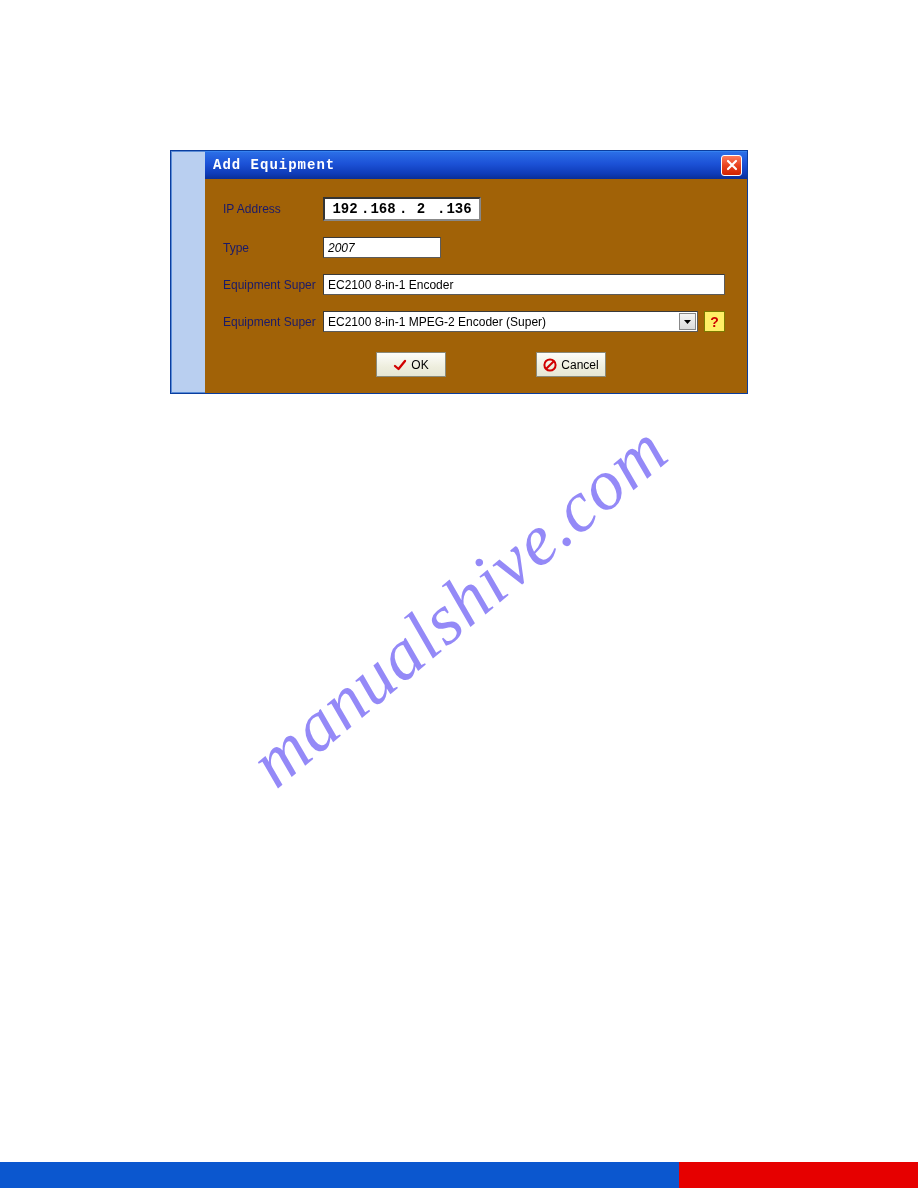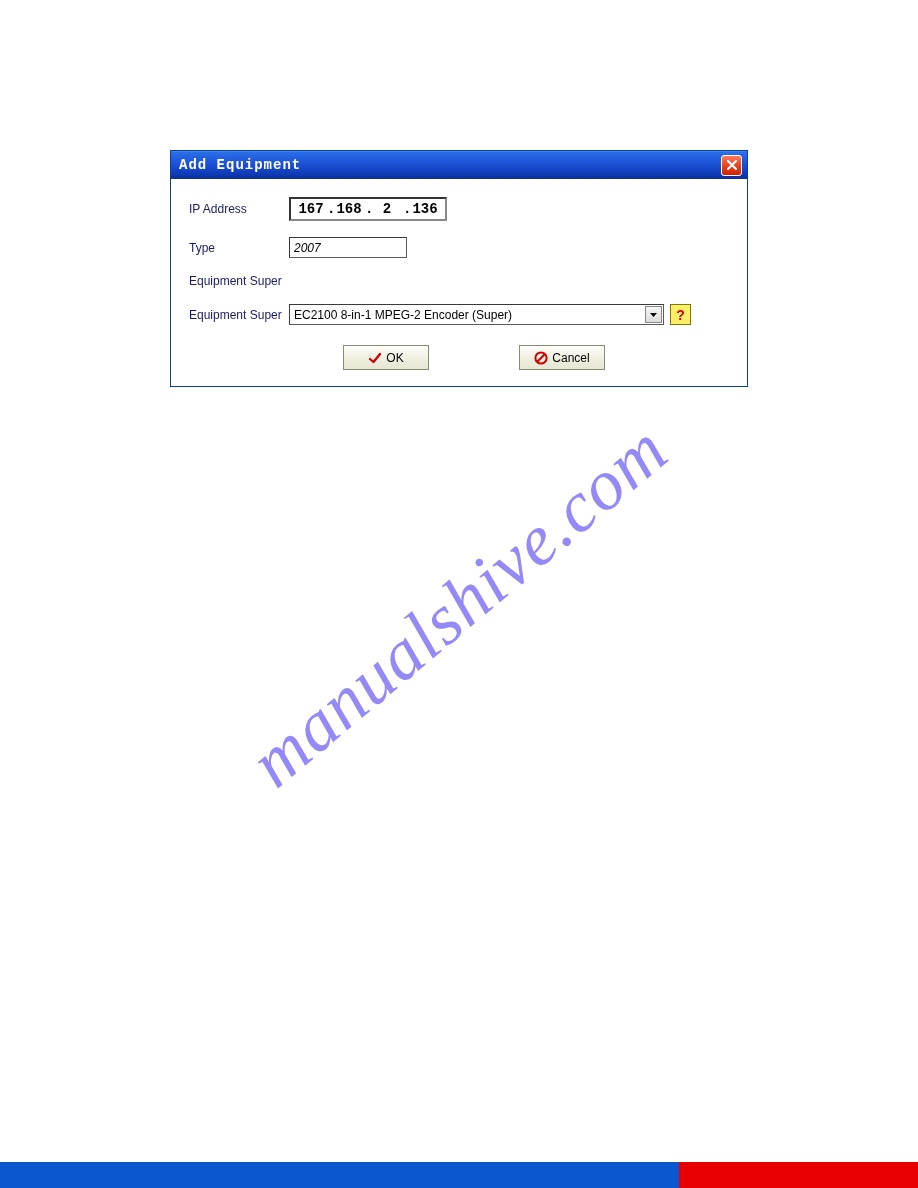--- a/index.html
+++ b/index.html
@@ -12,20 +12,21 @@
       position: relative;
     }
     .dialog {
       position: absolute;
       left: 170px;
       top: 150px;
       width: 578px;
       border: 1px solid #0a3d9e;
       background: #b9cff0;
       box-shadow: 0 0 0 1px #5b8dd8 inset;
+      padding-left: 34px;
     }
     .titlebar {
       height: 28px;
       background: linear-gradient(to bottom,
         #3b8df7 0%, #2b6ee6 5%, #1c52d7 45%, #0f3cb9 80%, #0a2e96 100%);
       display: flex;
       align-items: center;
       justify-content: space-between;
       padding: 0 5px 0 8px;
     }
@@ -42,21 +43,21 @@
       background: linear-gradient(to bottom, #ff7b5c 0%, #e8431f 50%, #d12200 100%);
       border: 1px solid #ffffff;
       border-radius: 3px;
       display: flex;
       align-items: center;
       justify-content: center;
       cursor: pointer;
     }
     .close-btn svg { width: 12px; height: 12px; }
     .dialog-body {
-      background: #ffffff;
+      background: #a16207;
       padding: 18px 18px 16px 18px;
     }
     .form-row {
       display: flex;
       align-items: center;
       margin-bottom: 16px;
     }
     .form-row.last { margin-bottom: 20px; }
     .label {
       width: 100px;
@@ -139,21 +140,21 @@
       font-weight: bold;
       font-size: 14px;
     }
     .button-row {
       display: flex;
       justify-content: center;
       gap: 90px;
       padding-left: 30px;
     }
     .btn {
-      width: 86px;
+      width: 70px;
       height: 25px;
       background: linear-gradient(to bottom,#fdfdfb,#eeeede 60%, #e6e6d4);
       border: 1px solid #8a8a7a;
       display: flex;
       align-items: center;
       justify-content: center;
       gap: 4px;
       cursor: pointer;
       font-size: 12px;
       color: #000;
@@ -202,37 +203,38 @@
       <svg viewBox="0 0 12 12">
         <path d="M2 2 L10 10 M10 2 L2 10" stroke="#fff" stroke-width="2.2" stroke-linecap="round"></path>
       </svg>
     </div>
   </div>
 
   <div class="dialog-body">
     <div class="form-row">
       <div class="label">IP Address</div>
       <div class="ip-box">
-        <span class="ip-seg">167</span>
+        <span class="ip-seg">192</span>
         <span class="ip-dot">.</span>
         <span class="ip-seg">168</span>
         <span class="ip-dot">.</span>
         <span class="ip-seg">2</span>
         <span class="ip-dot">.</span>
         <span class="ip-seg">136</span>
       </div>
     </div>
 
     <div class="form-row">
       <div class="label">Type</div>
       <input class="text-input port" type="text" value="2007" style="">
     </div>
 
     <div class="form-row">
       <div class="label">Equipment Super</div>
+      <input class="text-input eqname" type="text" value="EC2100 8-in-1 Encoder" style="">
     </div>
 
     <div class="form-row last">
       <div class="label">Equipment Super</div>
       <div class="select-wrap">
         <div class="select-box">
           <span>EC2100 8-in-1 MPEG-2 Encoder (Super)</span>
           <div class="select-arrow-btn">
             <svg viewBox="0 0 7 4">
                 <path d="M0 0 L7 0 L3.5 4 Z" fill="#000"></path>

